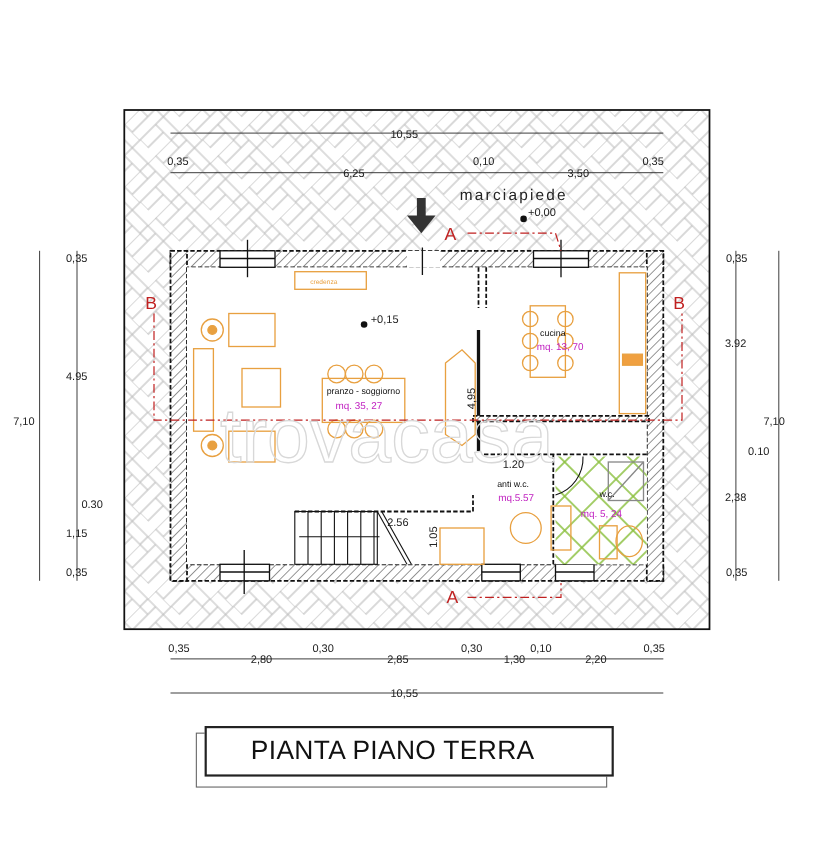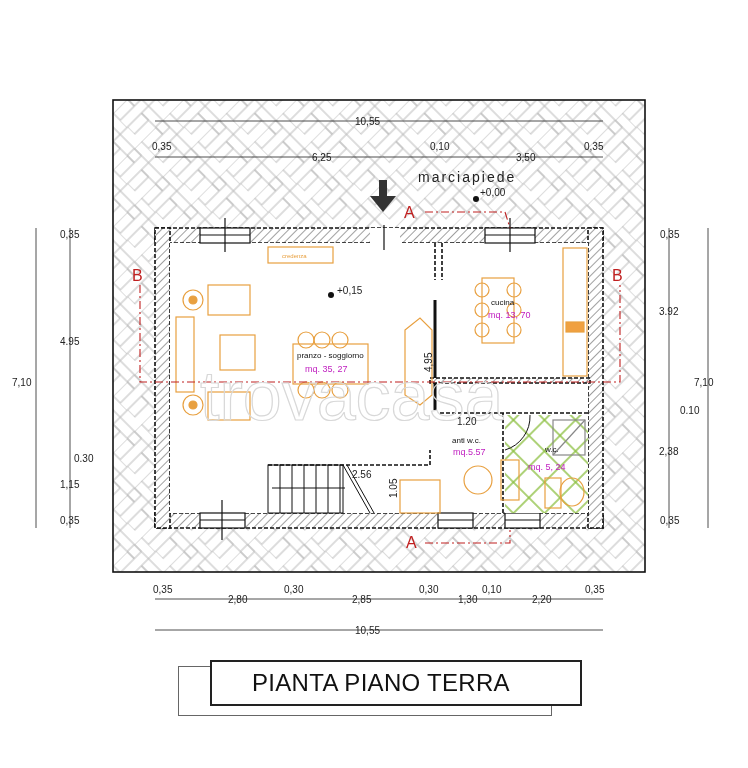--- a/index.html
+++ b/index.html
@@ -6,21 +6,21 @@
   body { width:748px; height:768px; position:relative; overflow:hidden; font-family:"Liberation Sans", sans-serif; }
   #plan { position:absolute; left:0; top:0; width:748px; height:768px; }
   .dim { font-family:"Liberation Sans", sans-serif; font-size:10px; fill:#222; }
   .dimv { font-family:"Liberation Sans", sans-serif; font-size:10px; fill:#222; }
   .room-name { font-family:"Liberation Sans", sans-serif; font-size:8px; fill:#111; }
   .room-area { font-family:"Liberation Sans", sans-serif; font-size:9px; fill:#c020c0; }
   .furn { fill:none; stroke:#e8a040; stroke-width:1.2; }
   .wall { fill:url(#hatch); stroke:#111; stroke-width:1.6; stroke-dasharray:4 2; }
   .sec { stroke:#c02020; stroke-width:1.1; fill:none; stroke-dasharray:8 3 2 3; }
   .sec-label { font-family:"Liberation Sans", sans-serif; font-size:16px; fill:#c02020; }
-  .title-box { position:absolute; left:186px; top:660px; width:372px; height:46px; border:2px solid #222; background:#fff; display:flex; align-items:center; padding-left:40px; box-sizing:border-box;margin-left:24px; }
+  .title-box { position:absolute; left:186px; top:660px; width:372px; height:46px; border:2px solid #222; background:#fff; display:flex; align-items:center; padding-left:40px; box-sizing:border-box; }
   .title-shadow { position:absolute; left:178px; top:666px; width:372px; height:48px; border:1.5px solid #666; background:#fff; }
   .title-text { font-family:"Liberation Sans", sans-serif; font-size:24px; color:#111; letter-spacing:0.3px; }
   .watermark { font-family:"Liberation Sans", sans-serif; font-size:70px; fill:none; stroke:#d8d8d8; stroke-width:1.2; }
 </style>
 </head>
 <body>
 
 <svg id="plan" viewBox="0 0 748 768" xmlns="http://www.w3.org/2000/svg">
   <defs>
     <pattern id="hatch" width="6" height="6" patternUnits="userSpaceOnUse" patternTransform="rotate(45)">

